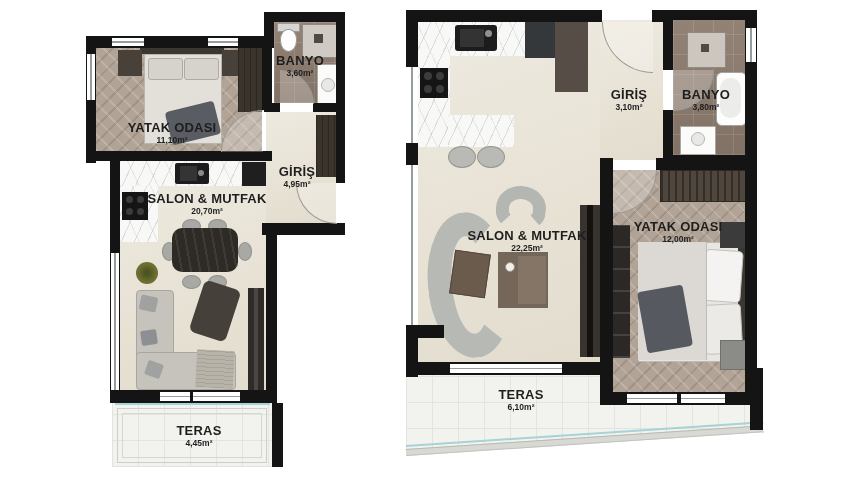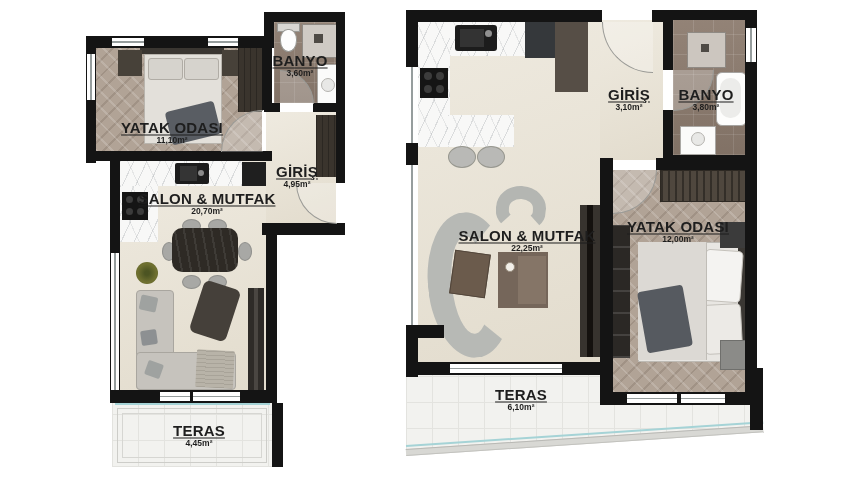--- a/index.html
+++ b/index.html
@@ -20,21 +20,21 @@
       repeating-linear-gradient(115deg,rgba(150,155,160,.30) 0 1px,transparent 1px 12px),
       repeating-linear-gradient(65deg,rgba(150,155,160,.20) 0 1px,transparent 1px 17px);z-index:10;}
   .btile{background-color:#8c7b6e;background-image:
       linear-gradient(rgba(255,255,255,.06),rgba(0,0,0,.08)),
       repeating-linear-gradient(0deg,rgba(255,255,255,.12) 0 1px,transparent 1px 20px),
       repeating-linear-gradient(90deg,rgba(255,255,255,.12) 0 1px,transparent 1px 20px);}
   .ttile{background-color:#f2f2ef;background-image:
       repeating-linear-gradient(0deg,#e3e3df 0 1px,transparent 1px 26px),
       repeating-linear-gradient(90deg,#e3e3df 0 1px,transparent 1px 26px);}
   .lbl{z-index:40;transform:translate(-50%,-50%);text-align:center;color:#1e1e1e;line-height:1.15;white-space:nowrap;}
-  .lbl .nm{font-size:15px;font-weight:bold;letter-spacing:.2px;display:block;text-decoration:underline;}
+  .lbl .nm{font-size:13px;font-weight:bold;letter-spacing:.2px;display:block;}
   .lbl .ar{font-size:8.5px;font-weight:bold;display:block;}
   .chair{background:#a8a8a5;border:1px solid #8f8f8c;border-radius:50%;z-index:11;position:absolute;}
   .dkcab{background:#3a342d;background-image:repeating-linear-gradient(90deg,rgba(0,0,0,.25) 0 1px,transparent 1px 6px);}
 </style>
 </head>
 <body>
 
 <div id="canvas">
 
   <div>

